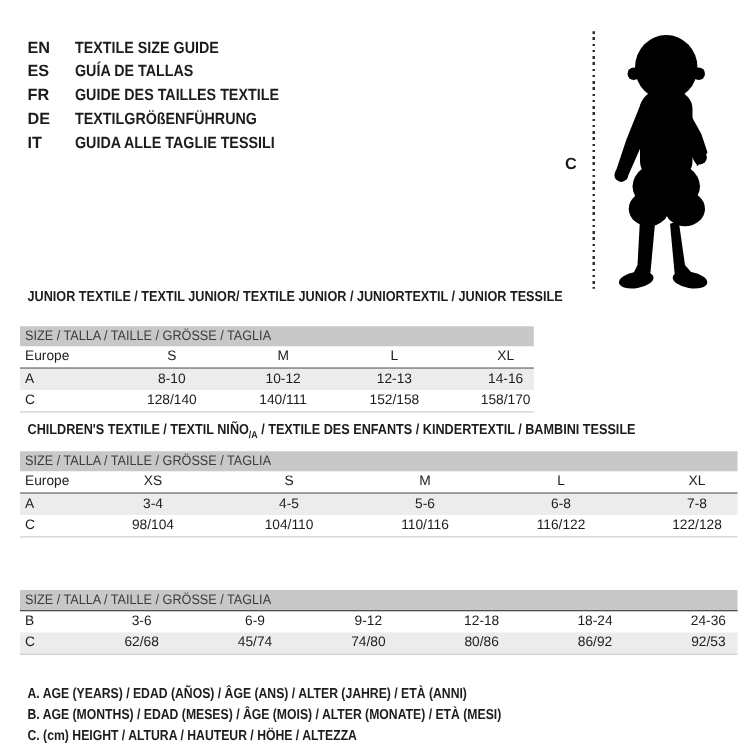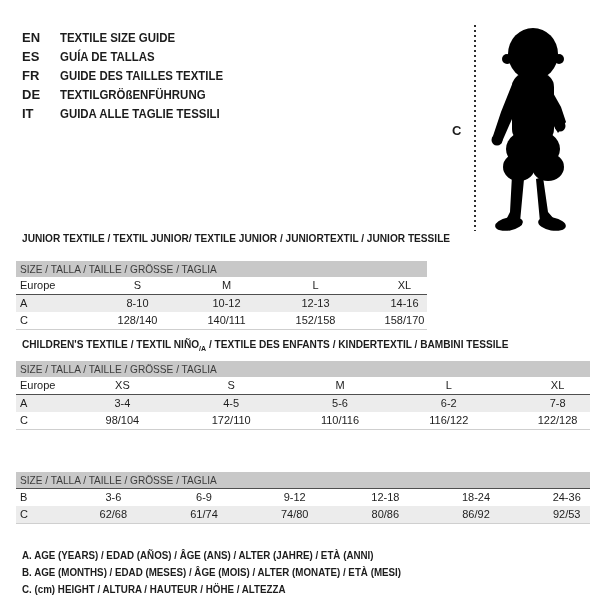--- a/index.html
+++ b/index.html
@@ -123,48 +123,48 @@
       <span class="c">S</span>
       <span class="c">M</span>
       <span class="c">L</span>
       <span class="c">XL</span>
     </div>
     <div class="row shaded">
       <span class="lbl">A</span>
       <span class="c">3-4</span>
       <span class="c">4-5</span>
       <span class="c">5-6</span>
-      <span class="c">6-2</span>
+      <span class="c">6-8</span>
       <span class="c">7-8</span>
     </div>
     <div class="row tbl-bottom">
       <span class="lbl">C</span>
       <span class="c">98/104</span>
-      <span class="c">172/110</span>
+      <span class="c">104/110</span>
       <span class="c">110/116</span>
       <span class="c">116/122</span>
       <span class="c">122/128</span>
     </div>
   </div>
 
   <div class="grid t3" style="top:452px;width:574px;">
     <div class="size-bar hdr-sep"><span class="cond">SIZE / TALLA / TAILLE / GRÖSSE / TAGLIA</span></div>
     <div class="row">
       <span class="lbl">B</span>
       <span class="c">3-6</span>
       <span class="c">6-9</span>
       <span class="c">9-12</span>
       <span class="c">12-18</span>
       <span class="c">18-24</span>
       <span class="c">24-36</span>
     </div>
     <div class="row shaded tbl-bottom">
       <span class="lbl">C</span>
       <span class="c">62/68</span>
-      <span class="c">61/74</span>
+      <span class="c">45/74</span>
       <span class="c">74/80</span>
       <span class="c">80/86</span>
       <span class="c">86/92</span>
       <span class="c">92/53</span>
     </div>
   </div>
 
   <div id="notes">
     <div class="note-line"><span class="cond85">A. AGE (YEARS) / EDAD (AÑOS) / ÂGE (ANS) / ALTER (JAHRE) / ETÀ (ANNI)</span></div>
     <div class="note-line"><span class="cond85">B. AGE (MONTHS) / EDAD (MESES) / ÂGE (MOIS) / ALTER (MONATE) / ETÀ (MESI)</span></div>

